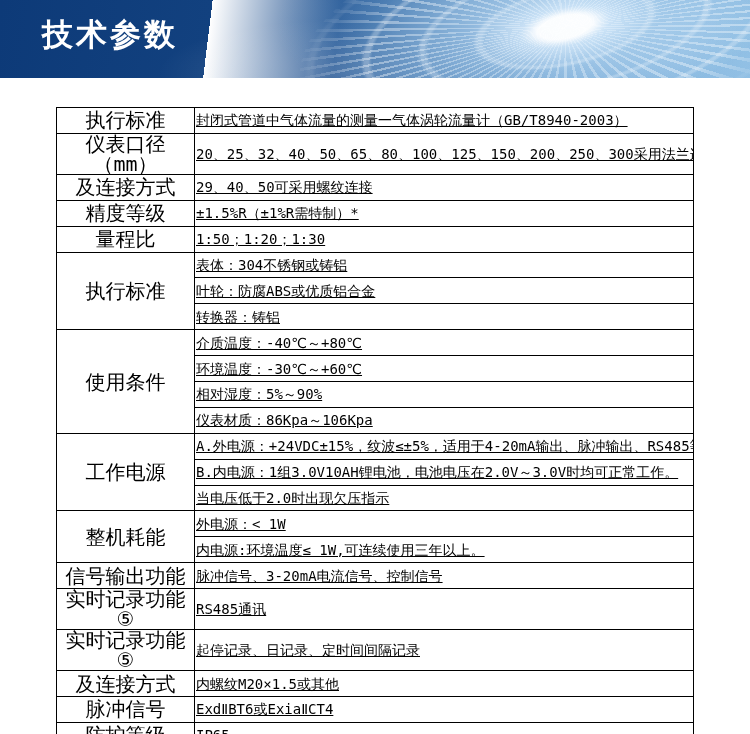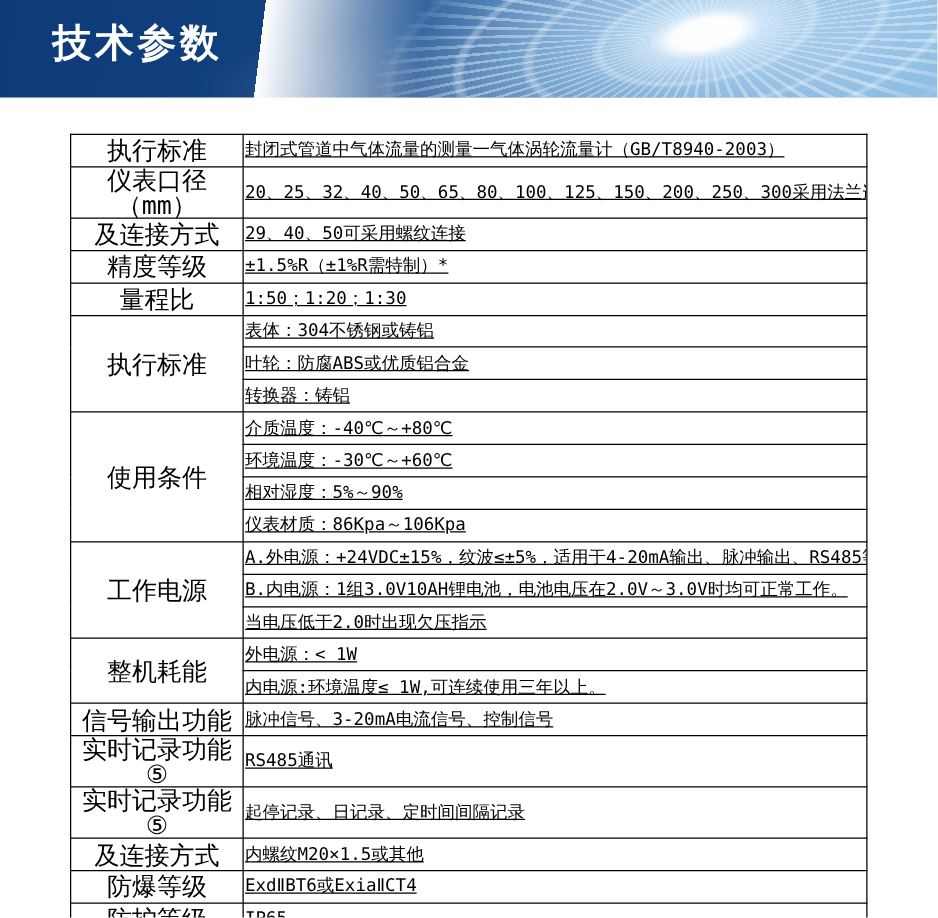--- a/index.html
+++ b/index.html
@@ -173,21 +173,21 @@
       </tr>
       <tr>
         <td class="label" rowspan="1">实时记录功能⑤</td>
         <td class="value">起停记录、日记录、定时间间隔记录</td>
       </tr>
       <tr>
         <td class="label" rowspan="1">及连接方式</td>
         <td class="value">内螺纹M20×1.5或其他</td>
       </tr>
       <tr>
-        <td class="label" rowspan="1">防爆等级</td>
+        <td class="label" rowspan="1">脉冲信号</td>
         <td class="value">ExdⅡBT6或ExiaⅡCT4</td>
       </tr>
       <tr>
         <td class="label" rowspan="1">防护等级</td>
         <td class="value">IP65</td>
       </tr>
     </tbody>
 </table>
 
 </body></html>

